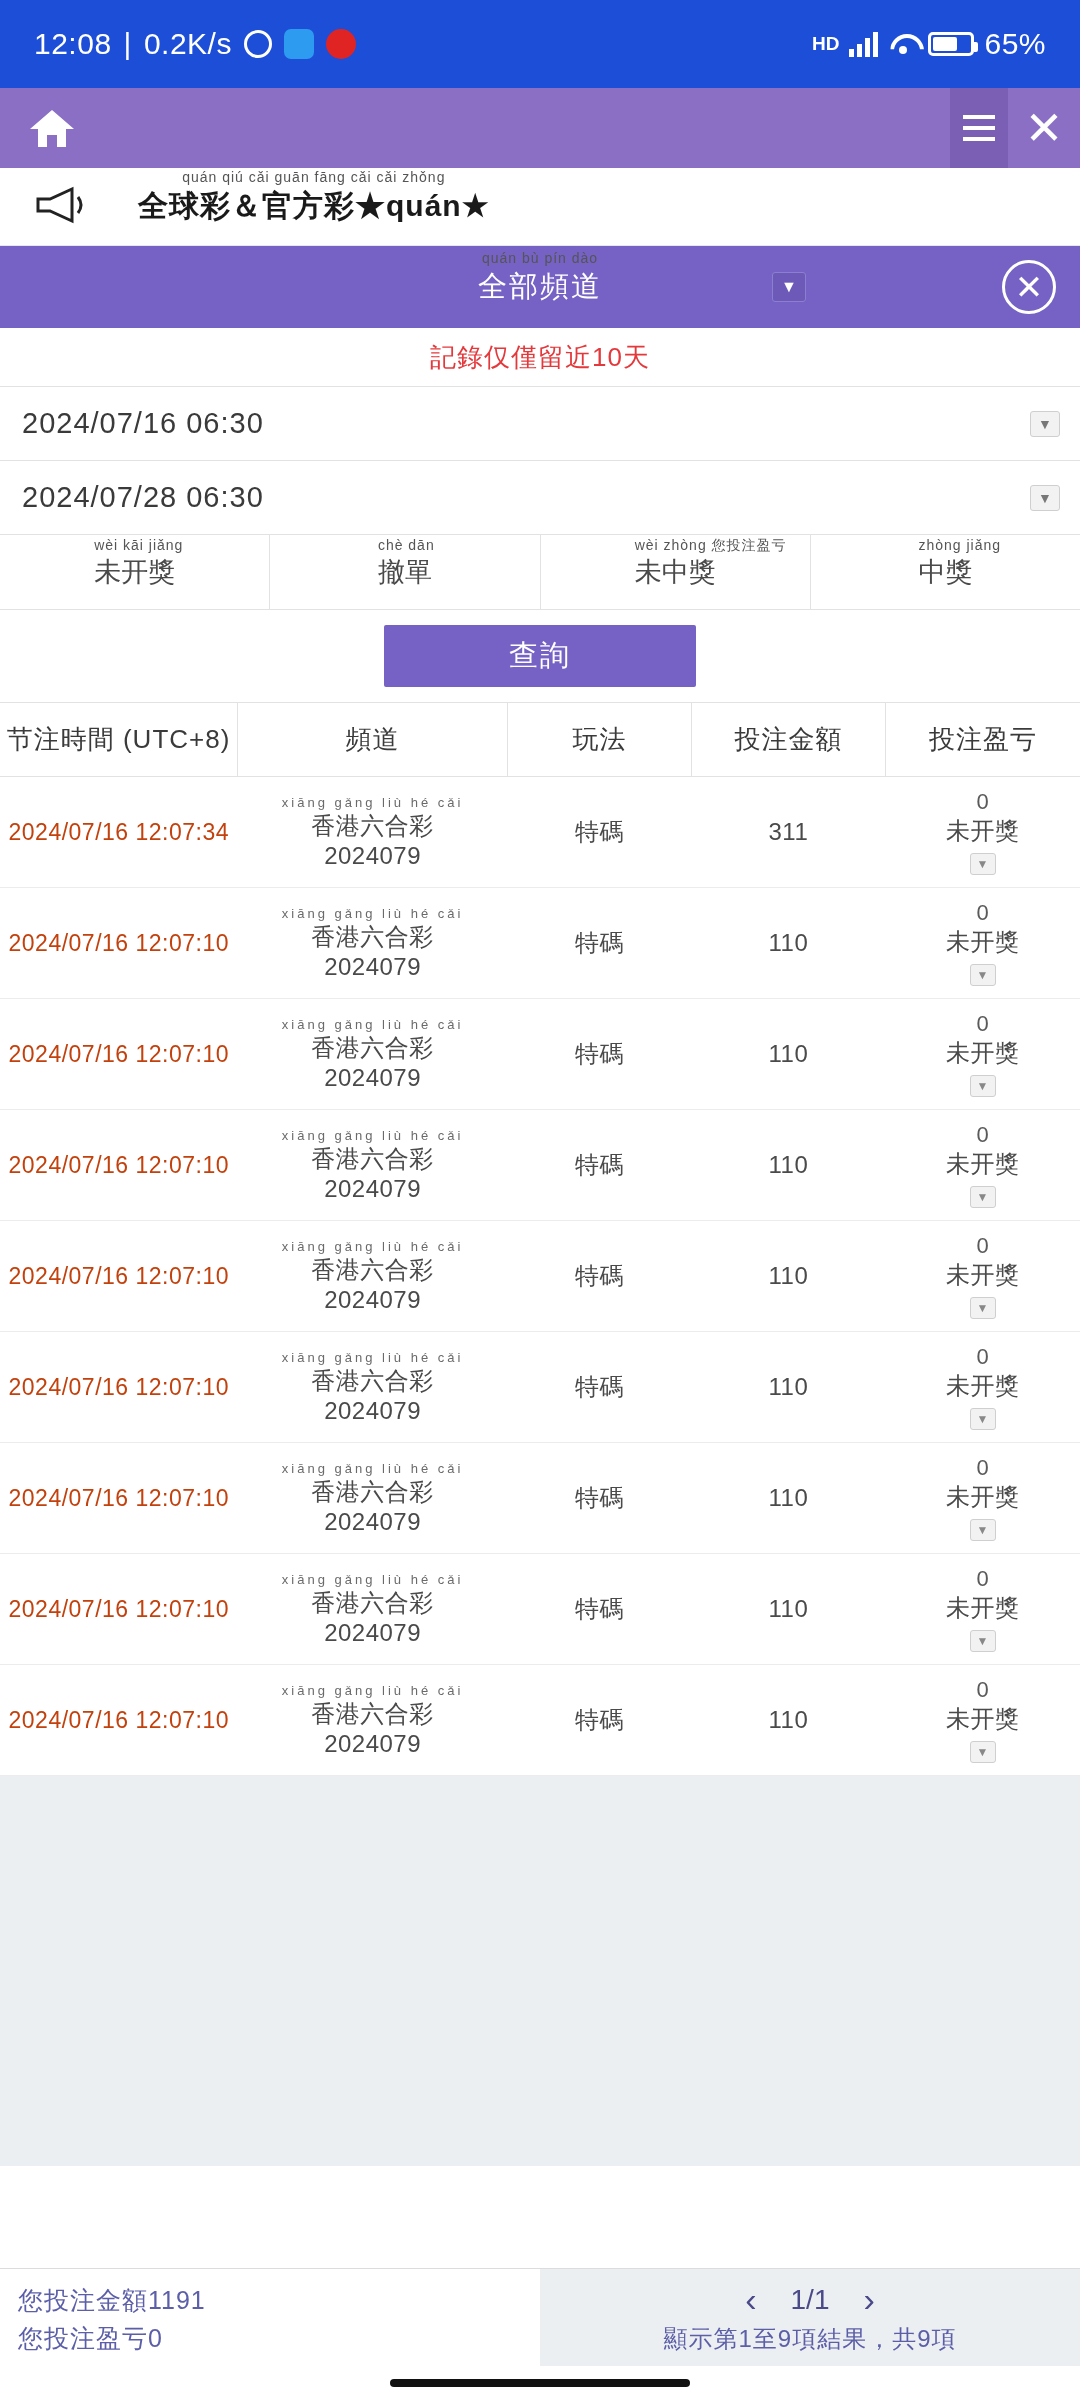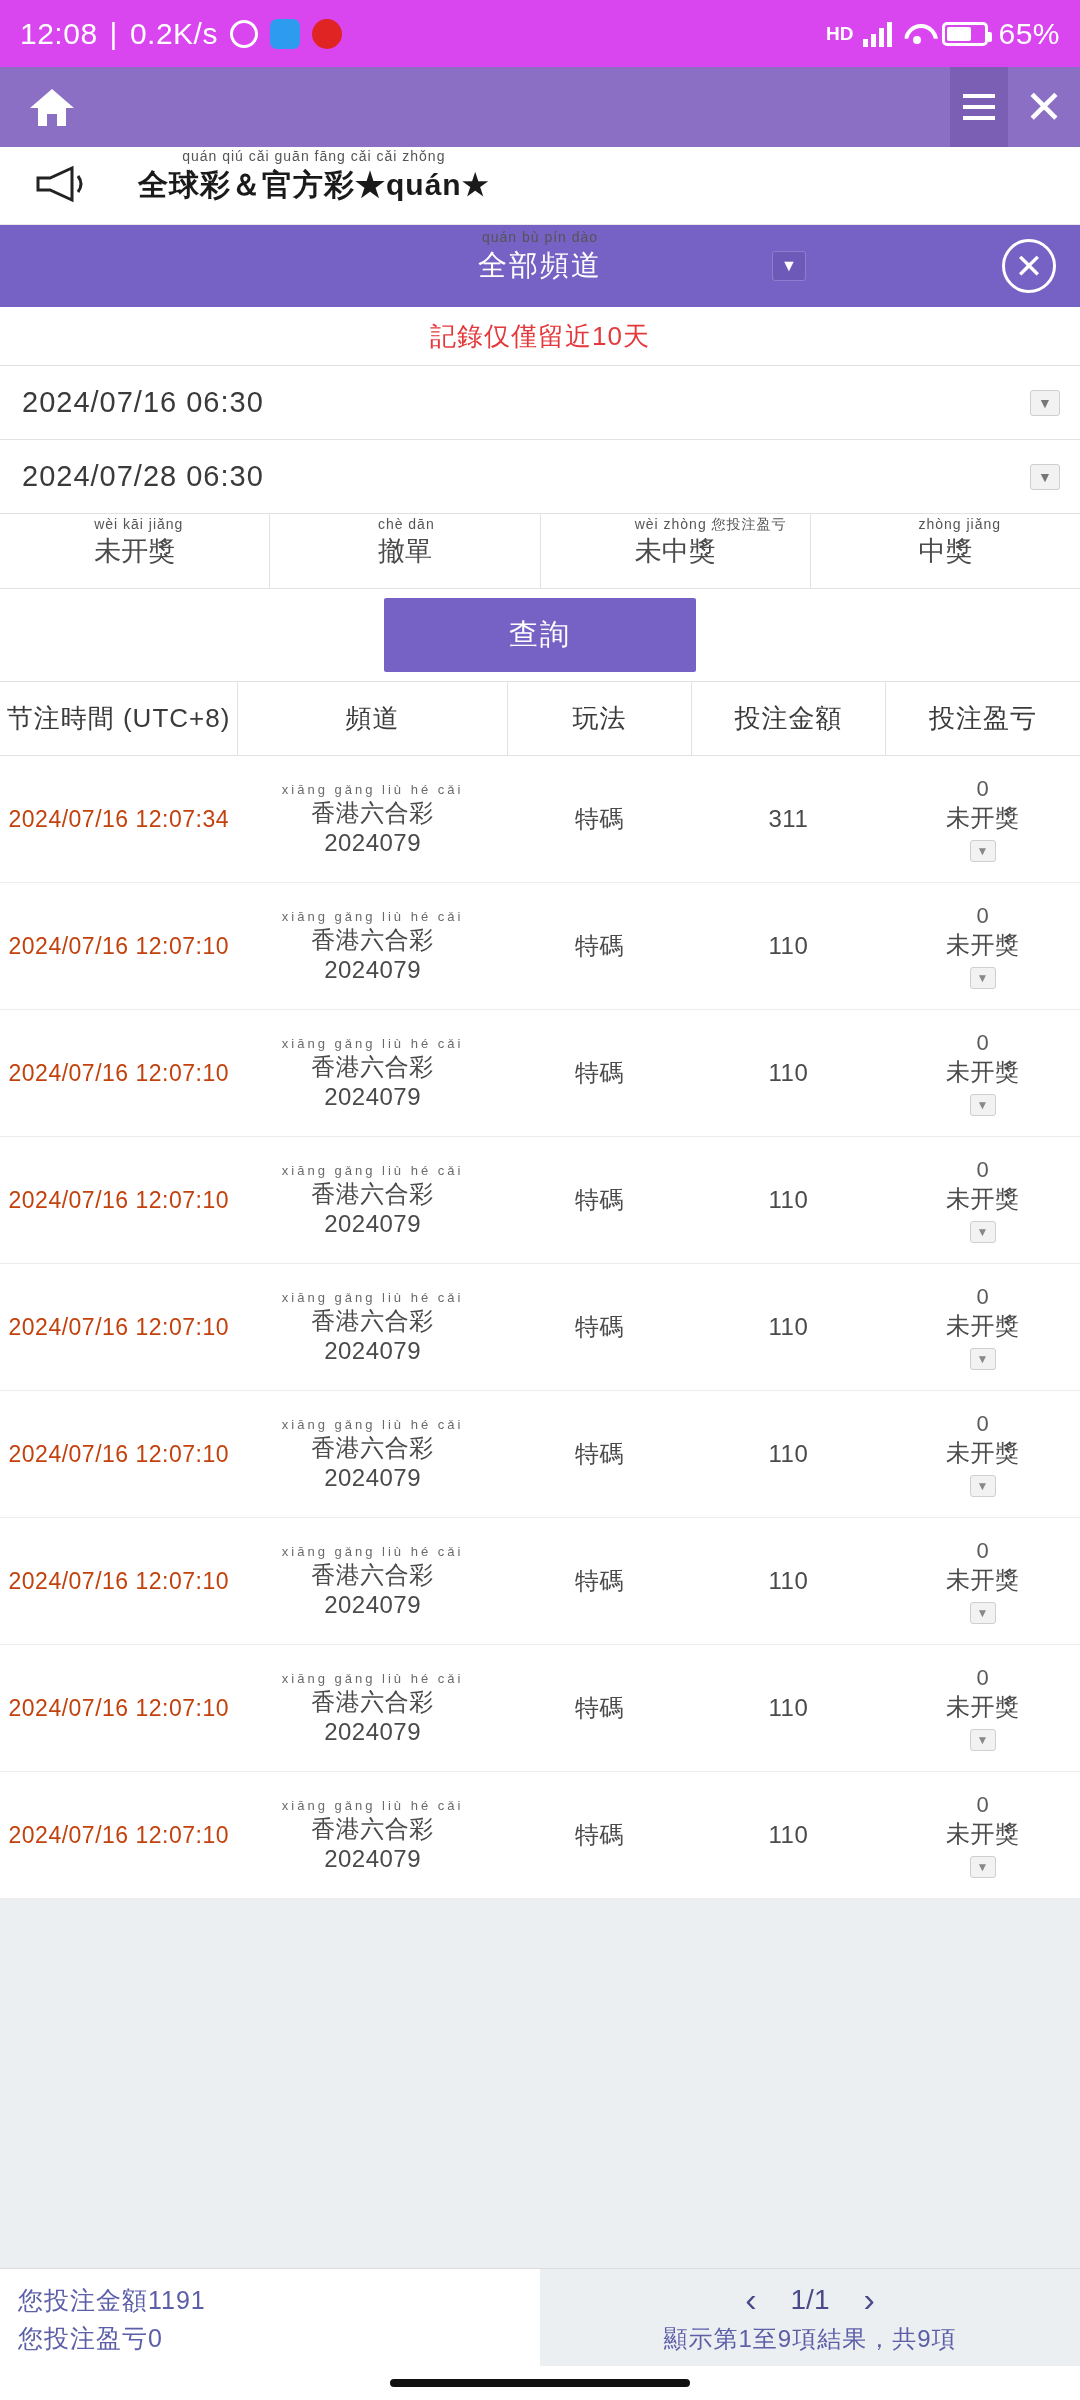--- a/index.html
+++ b/index.html
@@ -6,26 +6,26 @@
   html, body {
     width: 1080px;
     height: 2400px;
     background: #fff;
     font-family: "Liberation Sans", sans-serif;
   }
   body { position: relative; overflow: hidden; }
 
   
   .statusbar {
-    height: 67px;
-    background: #d946ef;
+    height: 88px;
+    background: #1d4ed8;
     color: #fff;
     display: flex;
     align-items: center;
-    padding: 0 20px;
+    padding: 0 34px;
     font-size: 30px;
     letter-spacing: 0.5px;
   }
   .statusbar .left { display: flex; align-items: center; gap: 12px; }
   .statusbar .right { margin-left: auto; display: flex; align-items: center; gap: 10px; }
   .sb-icon { display: inline-flex; align-items: center; justify-content: center; }
   .dot-icon {
     width: 30px; height: 30px; border-radius: 50%;
     display: inline-block;
   }
@@ -151,36 +151,36 @@
   .tabs .tab {
     flex: 1; display: flex; align-items: center; justify-content: center;
     font-size: 27px; color: #4a4a4a; border-right: 1px solid #e2e2e2;
     position: relative;
   }
   .tabs .tab:last-child { border-right: none; }
 
   
   .queryrow { height: 92px; display: flex; align-items: center; justify-content: center; background: #fff; }
   .query-btn {
-    width: 312px; height: 74px; background: #7562c4; color: #fff;
+    width: 312px; height: 62px; background: #7562c4; color: #fff;
     display: flex; align-items: center; justify-content: center;
     font-size: 29px; letter-spacing: 2px; border-radius: 2px;
   }
 
   
   table { width: 100%; border-collapse: collapse; table-layout: fixed; }
   thead th {
     height: 74px; border-top: 1px solid #e2e2e2; border-bottom: 1px solid #e2e2e2;
     border-right: 1px solid #e2e2e2;
     font-size: 26px; font-weight: normal; color: #3a3a3a; letter-spacing: 1px;
   }
   thead th:last-child { border-right: none; }
   tbody td {
     border-bottom: 1px solid #ececec;
-    font-size: 24px; color: #4a4a4a; text-align: center; padding: 20px 4px;
+    font-size: 24px; color: #4a4a4a; text-align: center; padding: 12px 4px;
     vertical-align: middle; letter-spacing: 0.5px;
   }
   tbody td.time { font-size: 23px; color: #c2410c; }
   .ch-line1 { font-size: 24px; }
   .ch-line2 { font-size: 24px; }
   .ch-ruby { font-size: 13px; color: #6a6a6a; letter-spacing: 3px; }
   .zero { font-size: 22px; color: #5a5a5a; }
   .res-word { font-size: 24px; color: #4a4a4a; }
   .mini-caret {
     width: 26px; height: 22px; background: #f2f2f2; border: 1px solid #cfcfcf;

